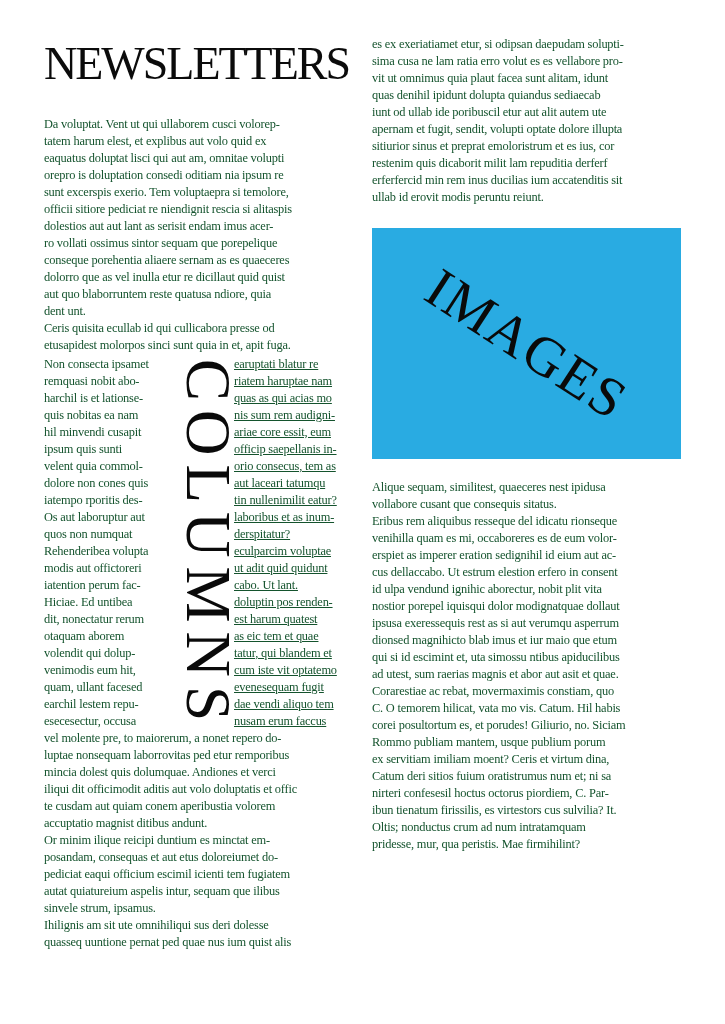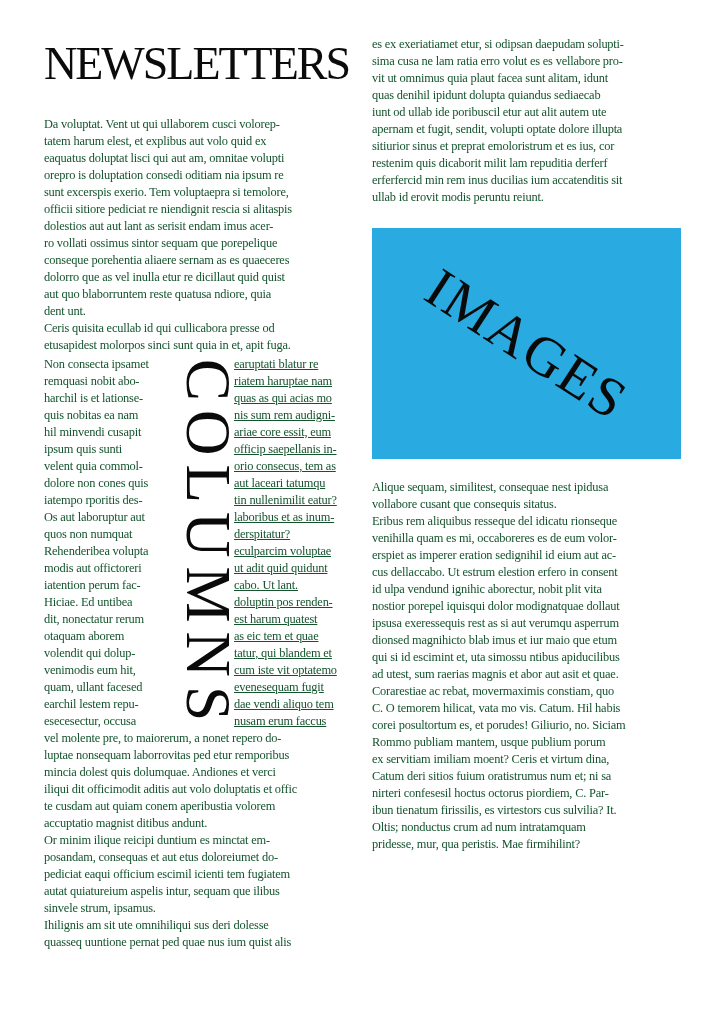--- a/index.html
+++ b/index.html
@@ -175,21 +175,21 @@
 apernam et fugit, sendit, volupti optate dolore illupta
 sitiurior sinus et preprat emoloristrum et es ius, cor
 restenim quis dicaborit milit lam repuditia derferf
 erferfercid min rem inus ducilias ium accatenditis sit
 ullab id erovit modis peruntu reiunt.</div>
 
       <div class="image-box" id="image-box" style="background: rgb(41, 171, 226);">
         <span class="image-box-label" style="transform: translate(-50%, -50%) rotate(33deg);">IMAGES</span>
       </div>
 
-      <div class="body-text">Alique sequam, similitest, consequae nest ipidusa
+      <div class="body-text">Alique sequam, similitest, quaeceres nest ipidusa
 vollabore cusant que consequis sitatus.</div>
       <div class="body-text">Eribus rem aliquibus resseque del idicatu rionseque
 venihilla quam es mi, occaboreres es de eum volor-
 erspiet as imperer eration sedignihil id eium aut ac-
 cus dellaccabo. Ut estrum elestion erfero in consent
 id ulpa vendund ignihic aborectur, nobit plit vita
 nostior porepel iquisqui dolor modignatquae dollaut
 ipsusa exeressequis rest as si aut verumqu asperrum
 dionsed magnihicto blab imus et iur maio que etum
 qui si id escimint et, uta simossu ntibus apiducilibus

